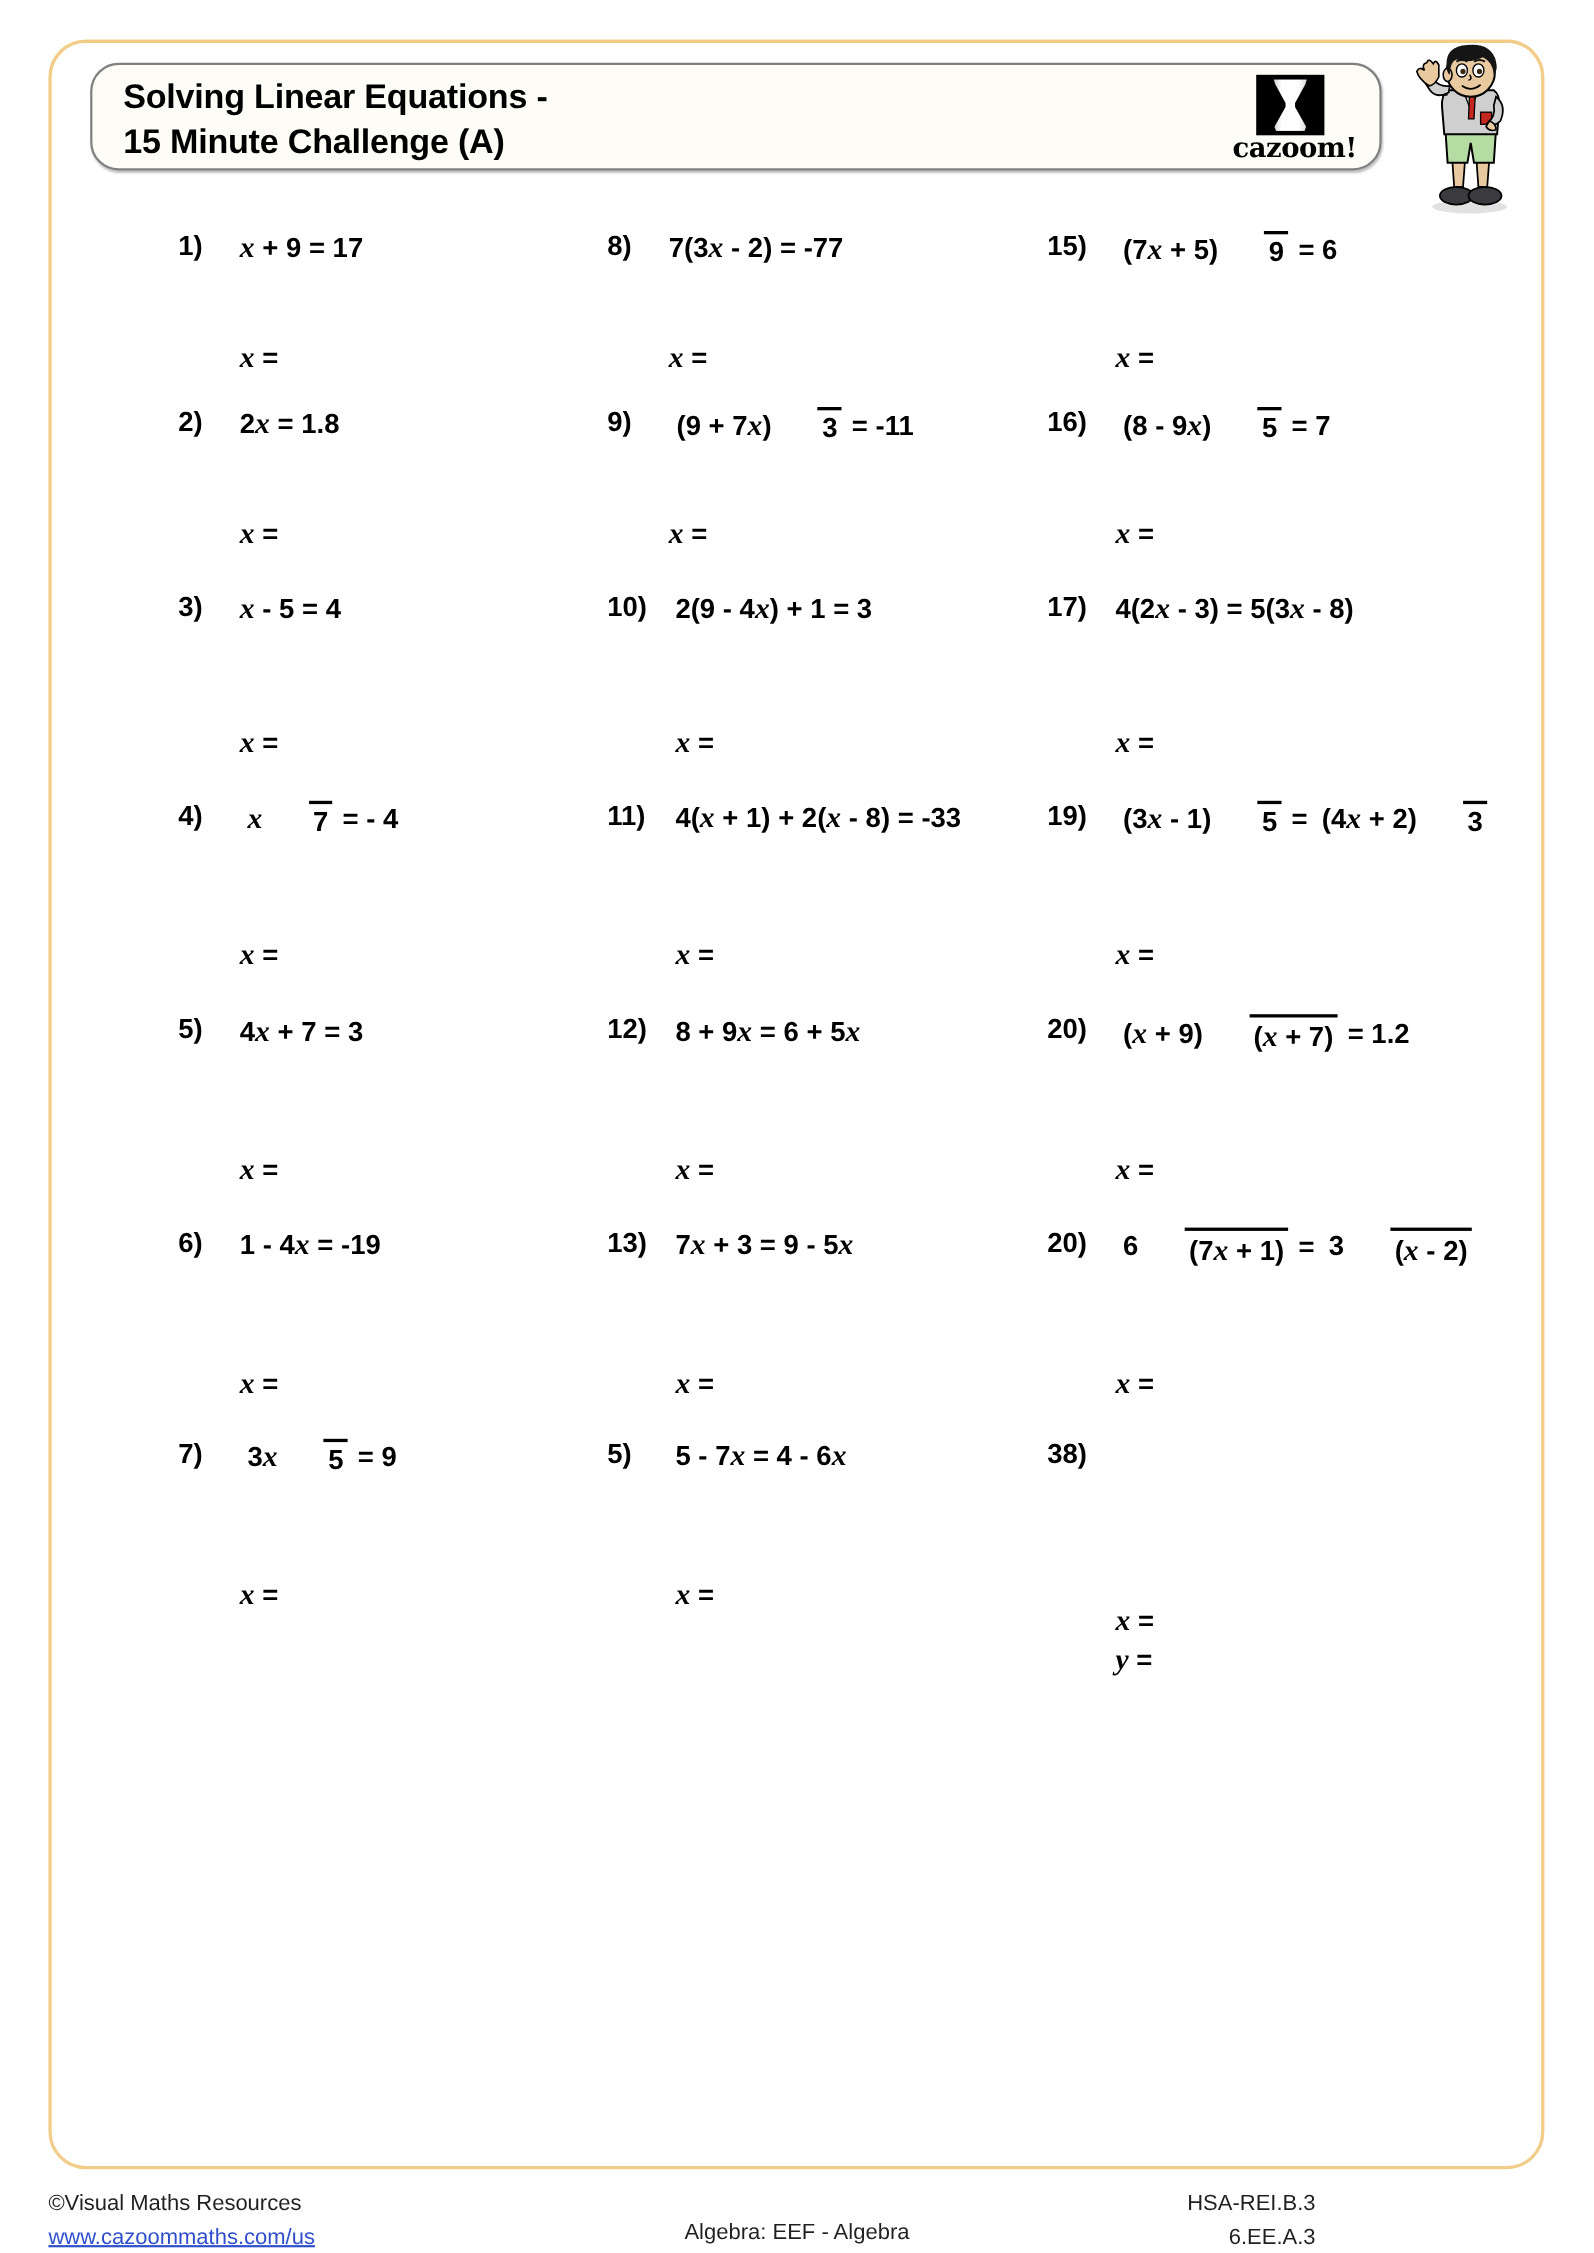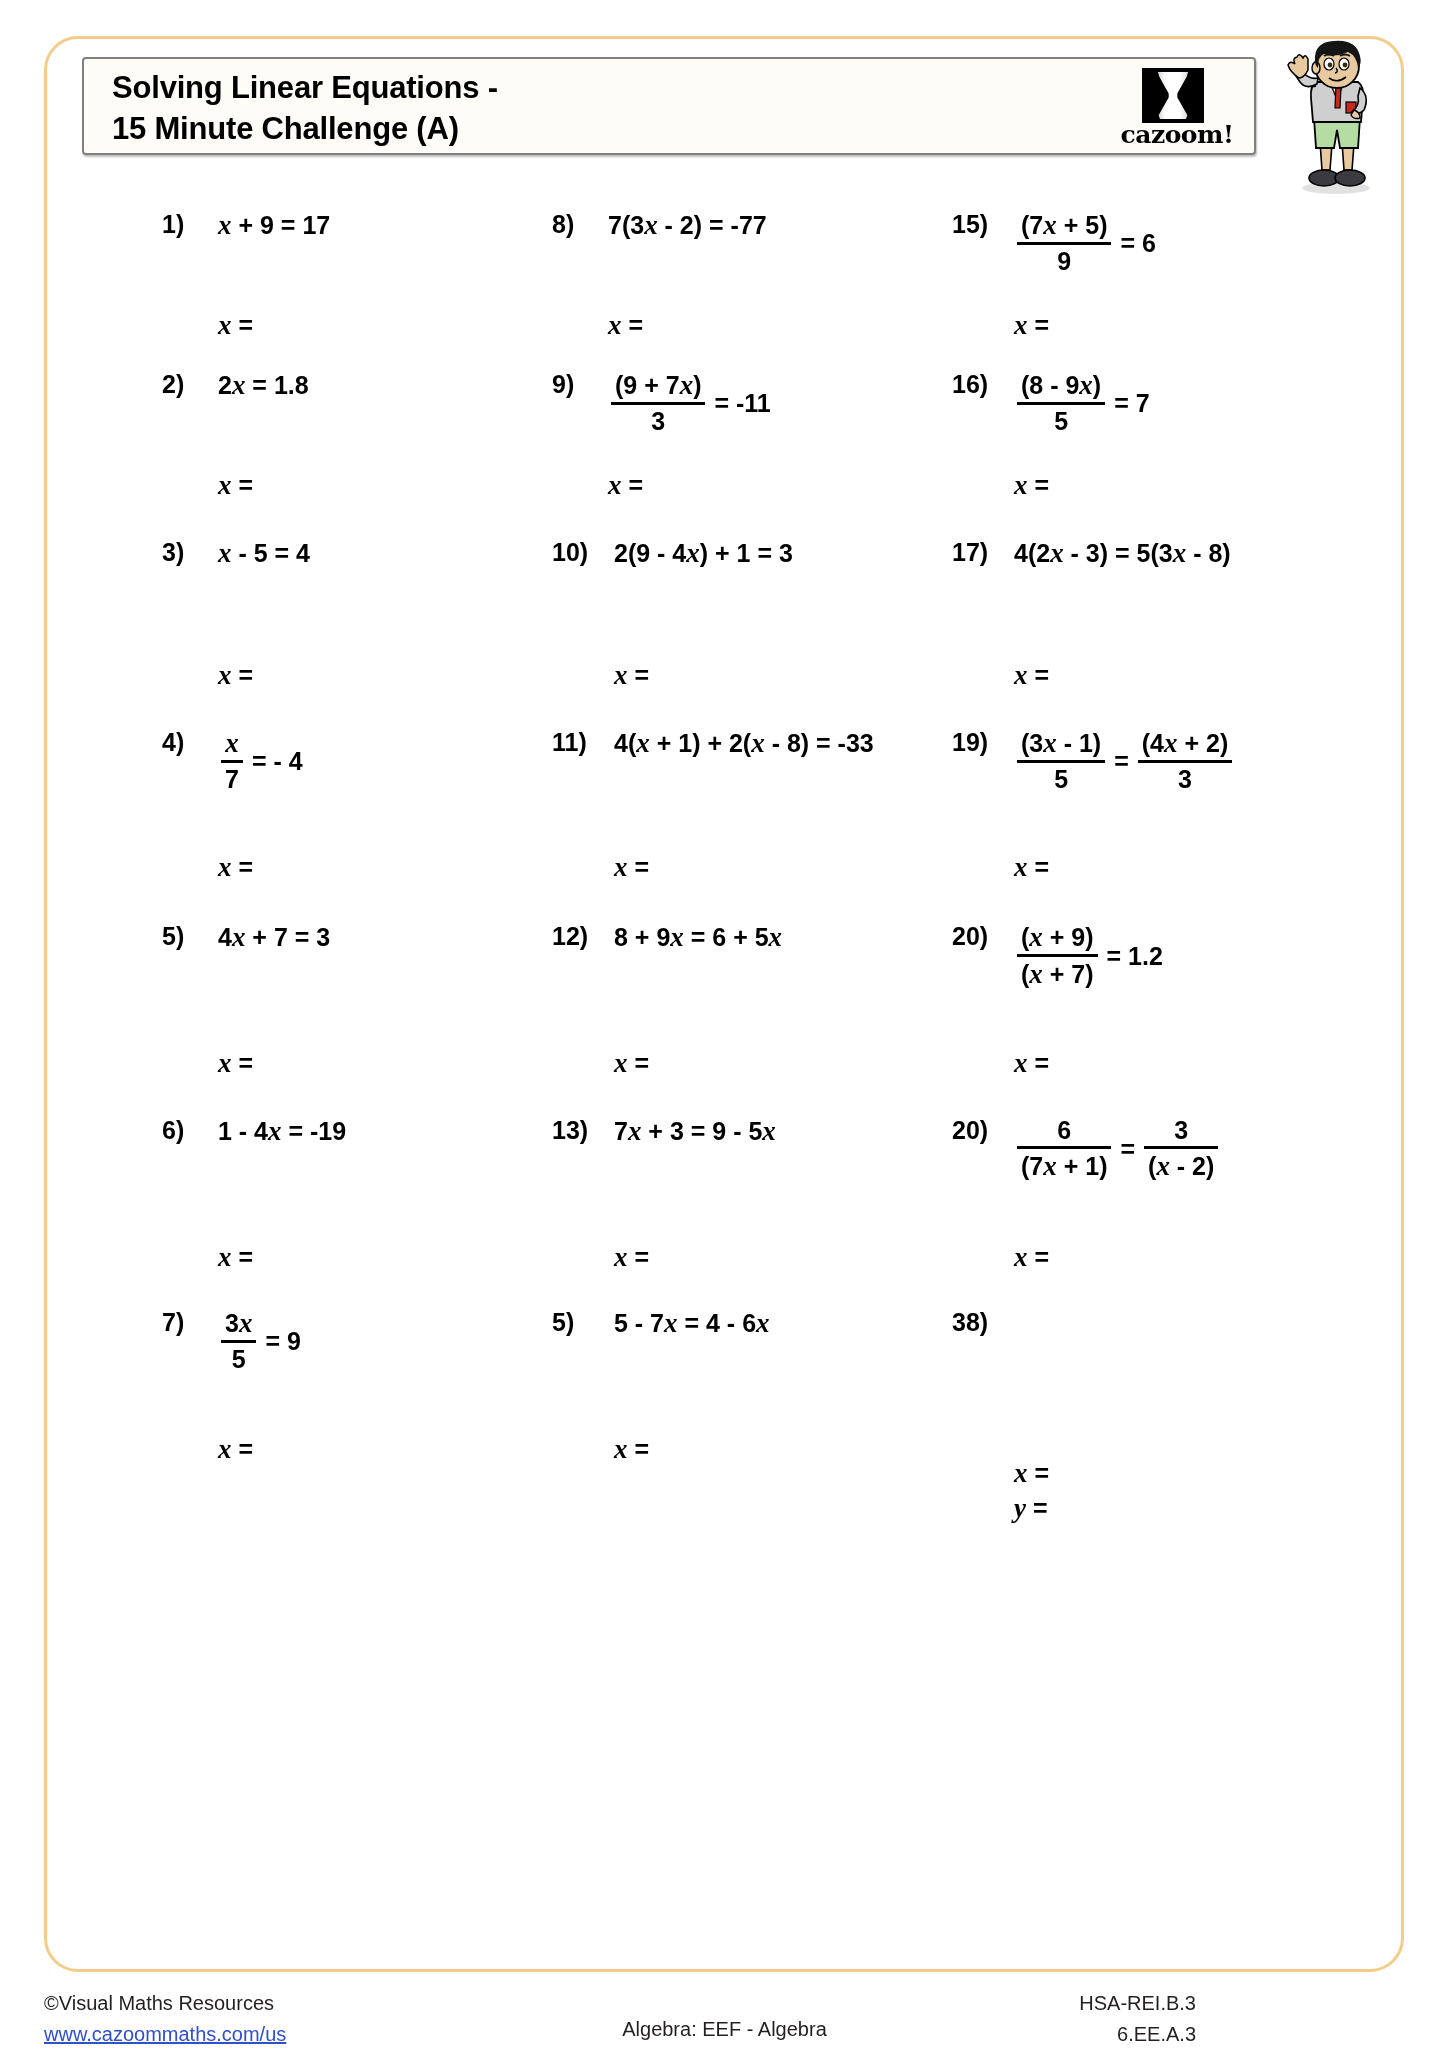--- a/index.html
+++ b/index.html
@@ -36,21 +36,21 @@
     width: 1174px;
     height: 100px;
   }
   .title-box {
     position: absolute;
     left: 0;
     top: 0;
     width: 1174px;
     height: 98px;
     border: 2px solid #808080;
-    border-radius: 4px;
+    border-radius: 26px;
     background: #fdfcf6;
     box-sizing: border-box;
     box-shadow: 1px 2px 2px rgba(0,0,0,0.25);
   }
   .title-text {
     position: absolute;
     left: 28px;
     top: 8px;
     font-size: 31px;
     font-weight: bold;
@@ -154,26 +154,26 @@
   .q-expr {
     font-size: 25px;
     font-weight: bold;
     white-space: nowrap;
   }
   .v { font-style: italic; font-family: "Liberation Serif", serif; font-weight: bold; font-size: 27px; }
 
   
   .frac {
     display: inline-flex;
-    flex-direction: column;
     align-items: center;
     vertical-align: middle;
     margin: 0 3px;
     position: relative;
     top: 0px;
+    gap: 38px;
   }
   .frac .num {
     padding: 0 4px 1px 4px;
     font-size: 25px;
     font-weight: bold;
     white-space: nowrap;
   }
   .frac .den {
     padding: 2px 4px 0 4px;
     font-size: 25px;

